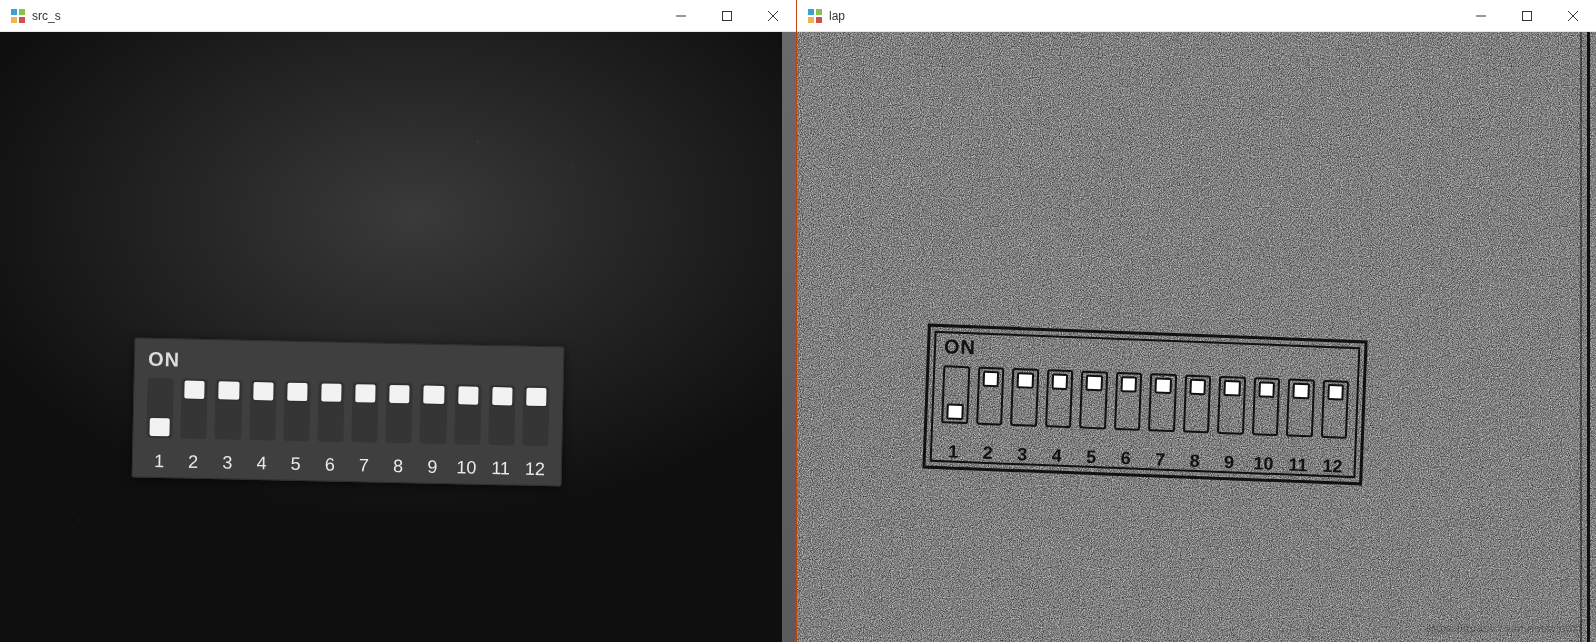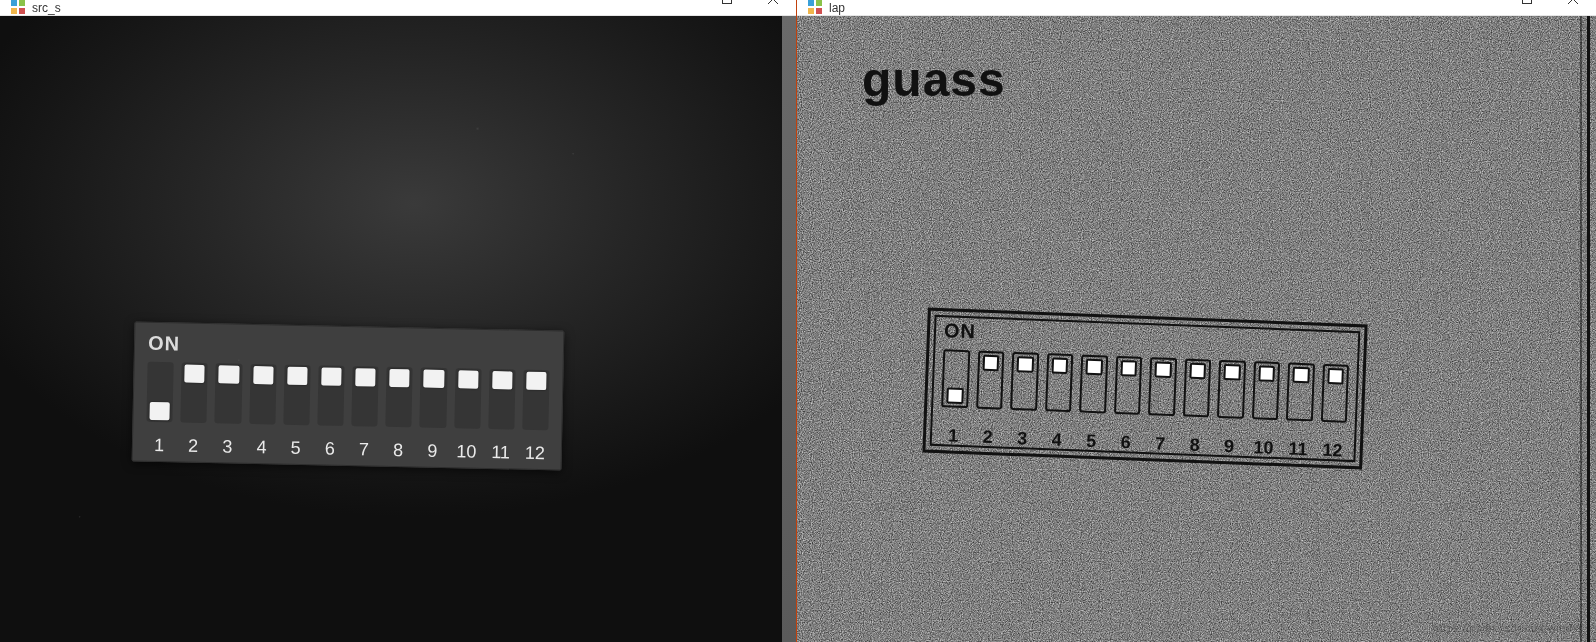--- a/index.html
+++ b/index.html
@@ -1,21 +1,21 @@
 <!DOCTYPE html>
 <html><head>
 <meta charset="utf-8">
 <style>
   * { box-sizing: border-box; margin: 0; padding: 0; }
   html, body { width: 1596px; height: 642px; overflow: hidden; font-family: "Segoe UI", Tahoma, sans-serif; background: #fff; }
   .desktop { display: flex; width: 100%; height: 100%; }
   .window { display: flex; flex-direction: column; background: #fff; position: relative; }
   .window.left  { width: 796px; height: 642px; }
   .window.right { width: 800px; height: 642px; border-left: 1px solid #c2410c; }
-  .titlebar { height: 16px; display: flex; align-items: flex-end; background: #fff; border-bottom: 1px solid #e6e6e6; user-select: none; }
+  .titlebar { height: 32px; display: flex; align-items: center; background: #fff; border-bottom: 1px solid #e6e6e6; user-select: none; }
   .titlebar .app-icon { width: 16px; height: 16px; margin: 0 6px 0 10px; display: inline-flex; }
   .titlebar .title { font-size: 12px; color: #333; flex: 0 0 auto; }
   .titlebar .spacer { flex: 1 1 auto; }
   .win-btn { width: 46px; height: 32px; display: flex; align-items: center; justify-content: center; color: #333; }
   .win-btn svg { width: 10px; height: 10px; }
   .client { flex: 1 1 auto; position: relative; overflow: hidden; }
 
   
   .photo-left { position: absolute; inset: 0; background: radial-gradient(ellipse 60% 50% at 52% 30%, #3a3a3a 0%, #262626 45%, #171717 80%, #0f0f0f 100%); }
   .photo-left::after { content:""; position:absolute; inset:0; background:
@@ -186,21 +186,20 @@
       <div class="photo-right">
         <svg class="noise" width="100%" height="100%" preserveAspectRatio="none">
           <filter id="n">
               <feTurbulence type="fractalNoise" baseFrequency="0.9" numOctaves="2" stitchTiles="stitch"></feTurbulence>
               <feColorMatrix type="matrix" values="0 0 0 0 0  0 0 0 0 0  0 0 0 0 0  0 0 0 1 0"></feColorMatrix>
             </filter>
           <rect width="100%" height="100%" filter="url(#n)"></rect>
         </svg>
         <div class="vstrip"></div>
         <div class="vstrip2"></div>
-        <div class="overlay-text">guass</div>
         <div class="dip-edge">
           <div class="on-e">ON</div>
           <div class="row-e" id="dip-row-right">
               <div class="slot-e">
                 <div class="knob-e down"></div>
               </div>
               <div class="slot-e">
                 <div class="knob-e up"></div>
               </div>
               <div class="slot-e">
@@ -242,18 +241,18 @@
               <span>5</span>
               <span>6</span>
               <span>7</span>
               <span>8</span>
               <span>9</span>
               <span>10</span>
               <span>11</span>
               <span>12</span>
             </div>
         </div>
-        <div class="watermark">https://csdn.csdn.net/windxf</div>
+        <div class="watermark">https://guass.csdn.net/windxf</div>
       </div>
     </div>
   </div>
 
 </div>
 
 </body></html>

